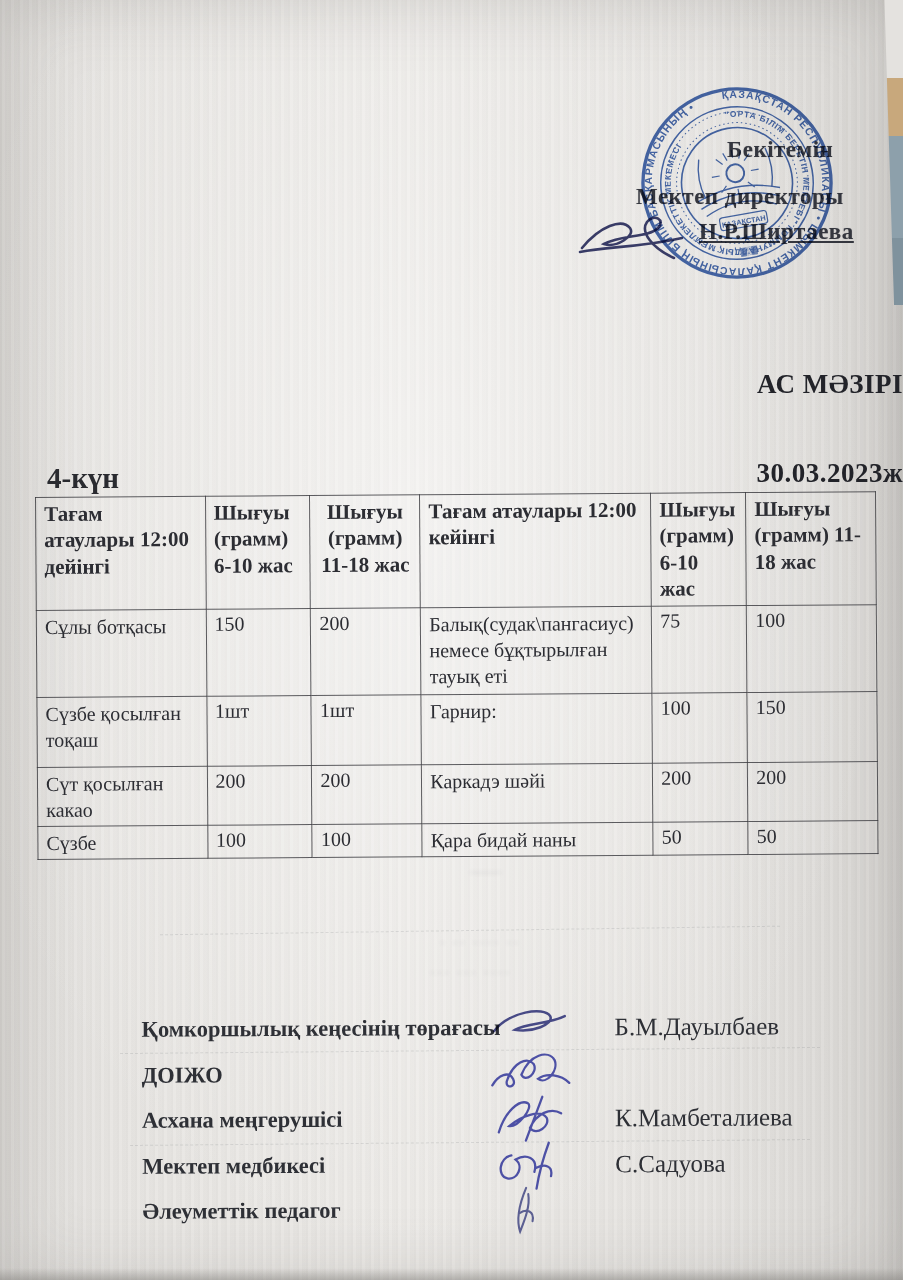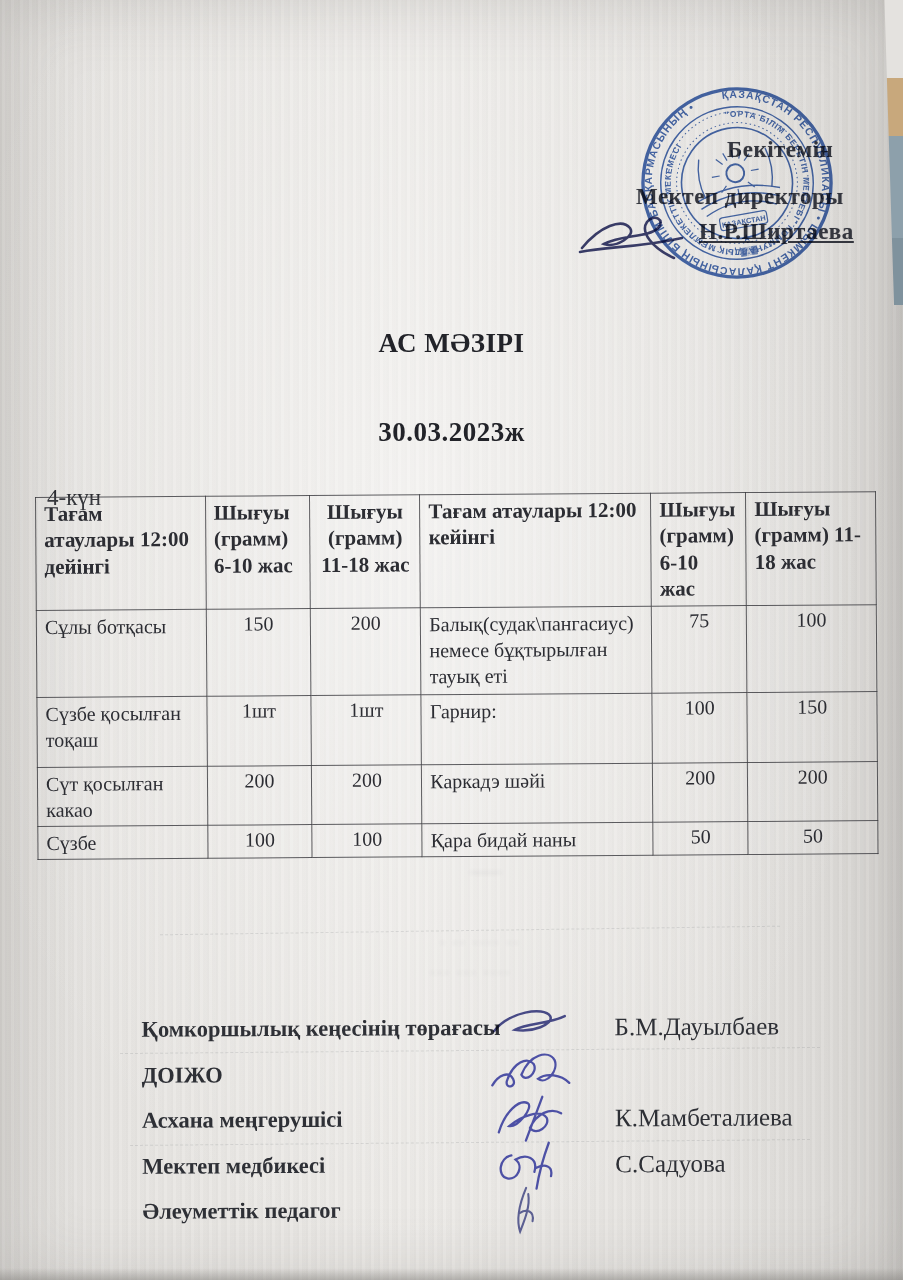--- a/index.html
+++ b/index.html
@@ -14,32 +14,32 @@
     color:#2a2b30;
   }
   .txt{position:absolute;white-space:nowrap;}
 
   
   .approval-line{font-weight:bold;font-size:23px;letter-spacing:.5px;color:#34363e;text-shadow:0 0 1px rgba(40,40,50,.25);}
   .stamp-wrap{position:absolute;left:638px;top:84px;width:198px;height:198px;mix-blend-mode:multiply;opacity:.94;}
   .dir-sig{position:absolute;left:578px;top:208px;width:110px;height:64px;mix-blend-mode:multiply;}
 
   
-  .title-line{position:absolute;left:0;width:903px;text-align:center;font-weight:bold;font-size:27px;color:#222329;letter-spacing:.5px;}
-
-  
-  .day-label{position:absolute;left:47px;top:462px;font-weight:normal;font-size:23px;margin-top:23px;}
+  .title-line{position:absolute;left:0;width:903px;text-align:right;font-weight:bold;font-size:27px;color:#222329;letter-spacing:.5px;margin-top:41px;}
+
+  
+  .day-label{position:absolute;left:47px;top:462px;font-weight:bold;font-size:29px;}
   table.menu{
     position:absolute;left:35px;top:497px;width:841px;height:345px;
     border-collapse:collapse;transform:rotate(-.4deg);transform-origin:left top;
     font-size:20px;color:#2c2d33;
   }
   table.menu td{border:1.6px solid rgba(58,58,64,.82);padding:3px 8px;vertical-align:top;background:rgba(255,255,255,.06);}
   table.menu td.hdr{font-weight:bold;font-size:21px;line-height:1.25;}
-  table.menu td.num{text-align:center;}
+  table.menu td.num{}
   table.menu td.ctr{text-align:center;}
   table.menu td.food{text-align:left;line-height:1.3;}
 
   
   .sig-block{position:absolute;left:142px;top:1002px;width:660px;transform:rotate(-.3deg);}
   .sig-row{display:grid;grid-template-columns:345px 128px auto;align-items:center;height:45.5px;}
   .sig-role{font-weight:bold;font-size:22.5px;color:#2e3036;white-space:nowrap;}
   .sig-name{font-weight:normal;font-size:25px;color:#2e3036;white-space:nowrap;}
   .sig-svg{width:90px;height:52px;overflow:visible;mix-blend-mode:multiply;}
 

